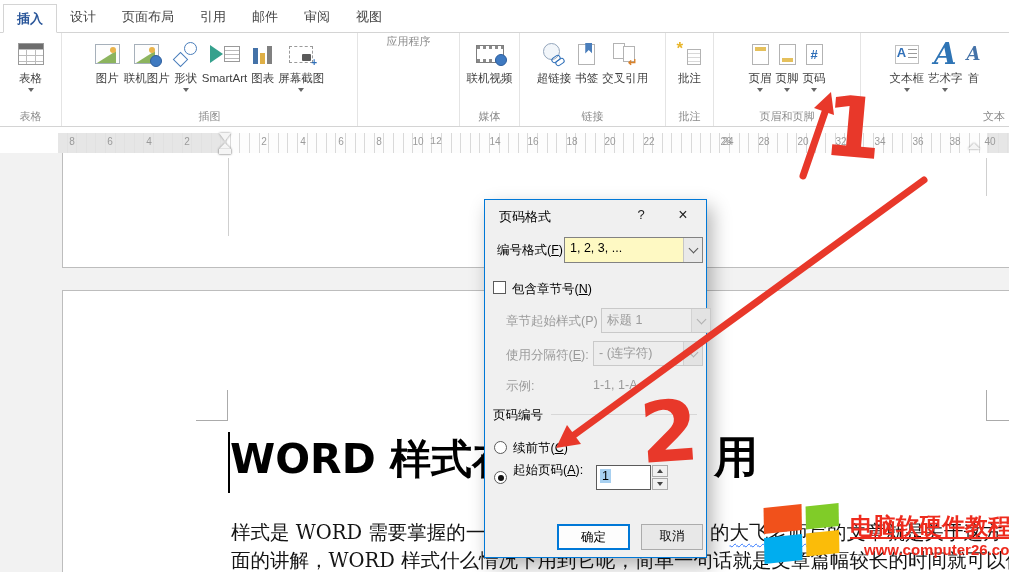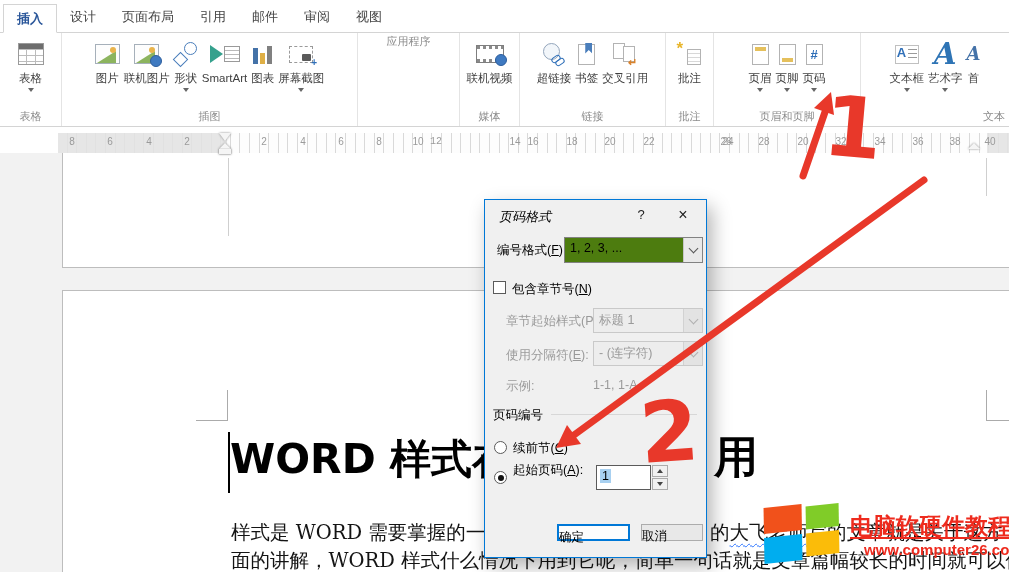--- a/index.html
+++ b/index.html
@@ -129,43 +129,43 @@
   .wm-logo .col2{margin-top:3px;}
   .wm-logo i{display:block;}
   .wm-name{position:absolute;left:850px;top:511px;z-index:3;font-size:23px;font-weight:bold;white-space:nowrap;
     text-decoration:underline;text-decoration-thickness:2px;text-underline-offset:3px;}
   .wm-url{position:absolute;left:864px;top:541px;z-index:3;font-size:15px;font-weight:bold;white-space:nowrap;}
 
   
   .dlg{position:absolute;left:484px;top:199px;width:223px;height:359px;background:#f0f0f0;
     border:1px solid #0078d7;box-shadow:5px 8px 18px rgba(0,0,0,.30);z-index:10;font-size:12.5px;color:#000;}
   .dlg .abs{position:absolute;}
-  .dlg-title{left:14px;top:8px;font-size:13px;font-style:italic;}
+  .dlg-title{left:14px;top:8px;font-size:13px;}
   .dlg-sysbtn{top:4px;width:28px;height:22px;text-align:center;line-height:22px;font-size:13px;color:#222;}
-  .combo{position:absolute;display:flex;background:#4d7c0f;border:1px solid #828282;}
+  .combo{position:absolute;display:flex;background:#fef9c3;border:1px solid #828282;}
   .combo .val{flex:1;padding:3px 5px 0;font-size:12.5px;white-space:nowrap;overflow:hidden;}
   .combo .drop{width:19px;border-left:1px solid #c6c6c6;background:#e9e9e9;display:flex;align-items:center;justify-content:center;}
   .chev{width:7px;height:7px;border-right:1.6px solid #555;border-bottom:1.6px solid #555;transform:rotate(45deg);margin-top:-3px;}
   .combo.disabled{background:#ededed;border-color:#c9c9c9;}
   .combo.disabled .val{color:#9a9a9a;}
   .combo.disabled .drop{background:#e3e3e3;border-left-color:#d2d2d2;}
   .combo.disabled .chev{border-color:#b0b0b0;}
   .cb{position:absolute;width:13px;height:13px;border:1px solid #5a5a5a;background:#fff;}
   .radio{position:absolute;width:13px;height:13px;border:1px solid #5a5a5a;border-radius:50%;background:#fff;}
   .radio.sel::after{content:"";position:absolute;left:2.5px;top:2.5px;width:6px;height:6px;border-radius:50%;background:#111;}
   .dim{color:#9a9a9a;}
   .gline{position:absolute;border-top:1px solid #d7d7d7;}
   .spin{position:absolute;display:flex;}
   .spin .edit{width:55px;height:25px;border:1px solid #5a5a5a;background:#fff;padding:3px 3px 0;font-size:12.5px;}
   .spin .edit .sel{background:#a8d0f0;padding:0 2px;}
   .spin .btns{display:flex;flex-direction:column;margin-left:1px;}
   .spin .sbtn{width:16px;height:12px;border:1px solid #ababab;background:#f0f0f0;display:flex;align-items:center;justify-content:center;margin-bottom:1px;}
   .tri-up{width:0;height:0;border-left:3px solid transparent;border-right:3px solid transparent;border-bottom:4px solid #444;}
   .tri-dn{width:0;height:0;border-left:3px solid transparent;border-right:3px solid transparent;border-top:4px solid #444;}
-  .btn{position:absolute;height:17px;text-align:left;line-height:23px;font-size:12.5px;color:#000;}
+  .btn{position:absolute;height:26px;text-align:center;line-height:23px;font-size:12.5px;color:#000;}
   .btn.primary{background:#fdfdfd;border:2px solid #0078d7;}
   .btn.normal{background:#e8e8e8;border:1px solid #acacac;}
   .u{text-decoration:underline;}
 
   
   .ann{position:absolute;left:0;top:0;z-index:30;pointer-events:none;}
   .annnum{position:absolute;z-index:31;color:#e8382a;font-family:"DejaVu Sans",sans-serif;
     font-weight:bold;font-size:84px;line-height:80px;pointer-events:none;}
   .n1{left:824px;top:88px;transform:rotate(5deg);}
   .n2{left:640px;top:392px;transform:rotate(-4deg);}
@@ -399,21 +399,21 @@
         <span class="rnum" style="left: 187px;">2</span>
       </div>
     <div style="position:absolute;left:-58px;top:0;width:1009px;height:20px;">
 
     <span class="rnum" style="left: 264px;">2</span>
         <span class="rnum" style="left: 303px;">4</span>
         <span class="rnum" style="left: 341px;">6</span>
         <span class="rnum" style="left: 379px;">8</span>
         <span class="rnum" style="left: 418px;">10</span>
         <span class="rnum" style="left: 436px; font-family: Liberation Mono, monospace;">12</span>
-        <span class="rnum" style="left: 515px;">14</span>
+        <span class="rnum" style="left: 495px;">14</span>
         <span class="rnum" style="left: 533px;">16</span>
         <span class="rnum" style="left: 572px;">18</span>
         <span class="rnum" style="left: 610px;">20</span>
         <span class="rnum" style="left: 649px;">22</span>
         <span class="rnum" style="left: 687px; margin-left: 41px;">24</span>
         <span class="rnum" style="left: 726px;">26</span>
         <span class="rnum" style="left: 764px;">28</span>
         <span class="rnum" style="left: 803px;">20</span>
         <span class="rnum" style="left: 841px;">32</span>
         <span class="rnum" style="left: 880px;">34</span>
@@ -470,21 +470,21 @@
       <span class="val">1, 2, 3, ...</span>
       <span class="drop">
           <span class="chev"></span>
         </span>
     </div>
 
     <span class="cb" style="left:8px;top:81px"></span>
     <div class="abs" style="left:27px;top:81px"><span>包含章节号(</span><span class="u">N</span><span>)</span></div>
 
     <div class="abs dim" style="left:21px;top:113px"><span>章节起始样式(</span><span>P</span><span>)</span></div>
-    <div class="combo disabled" style="left:108px;top:108px;width:110px;height:25px">
+    <div class="combo disabled" style="left:116px;top:108px;width:110px;height:25px">
       <span class="val">标题 1</span>
       <span class="drop">
           <span class="chev"></span>
         </span>
     </div>
 
     <div class="abs dim" style="left:21px;top:147px"><span>使用分隔符(</span><span class="u">E</span><span>):</span></div>
     <div class="combo disabled" style="left:108px;top:141px;width:110px;height:25px">
       <span class="val">- (连字符)</span>
       <span class="drop">

